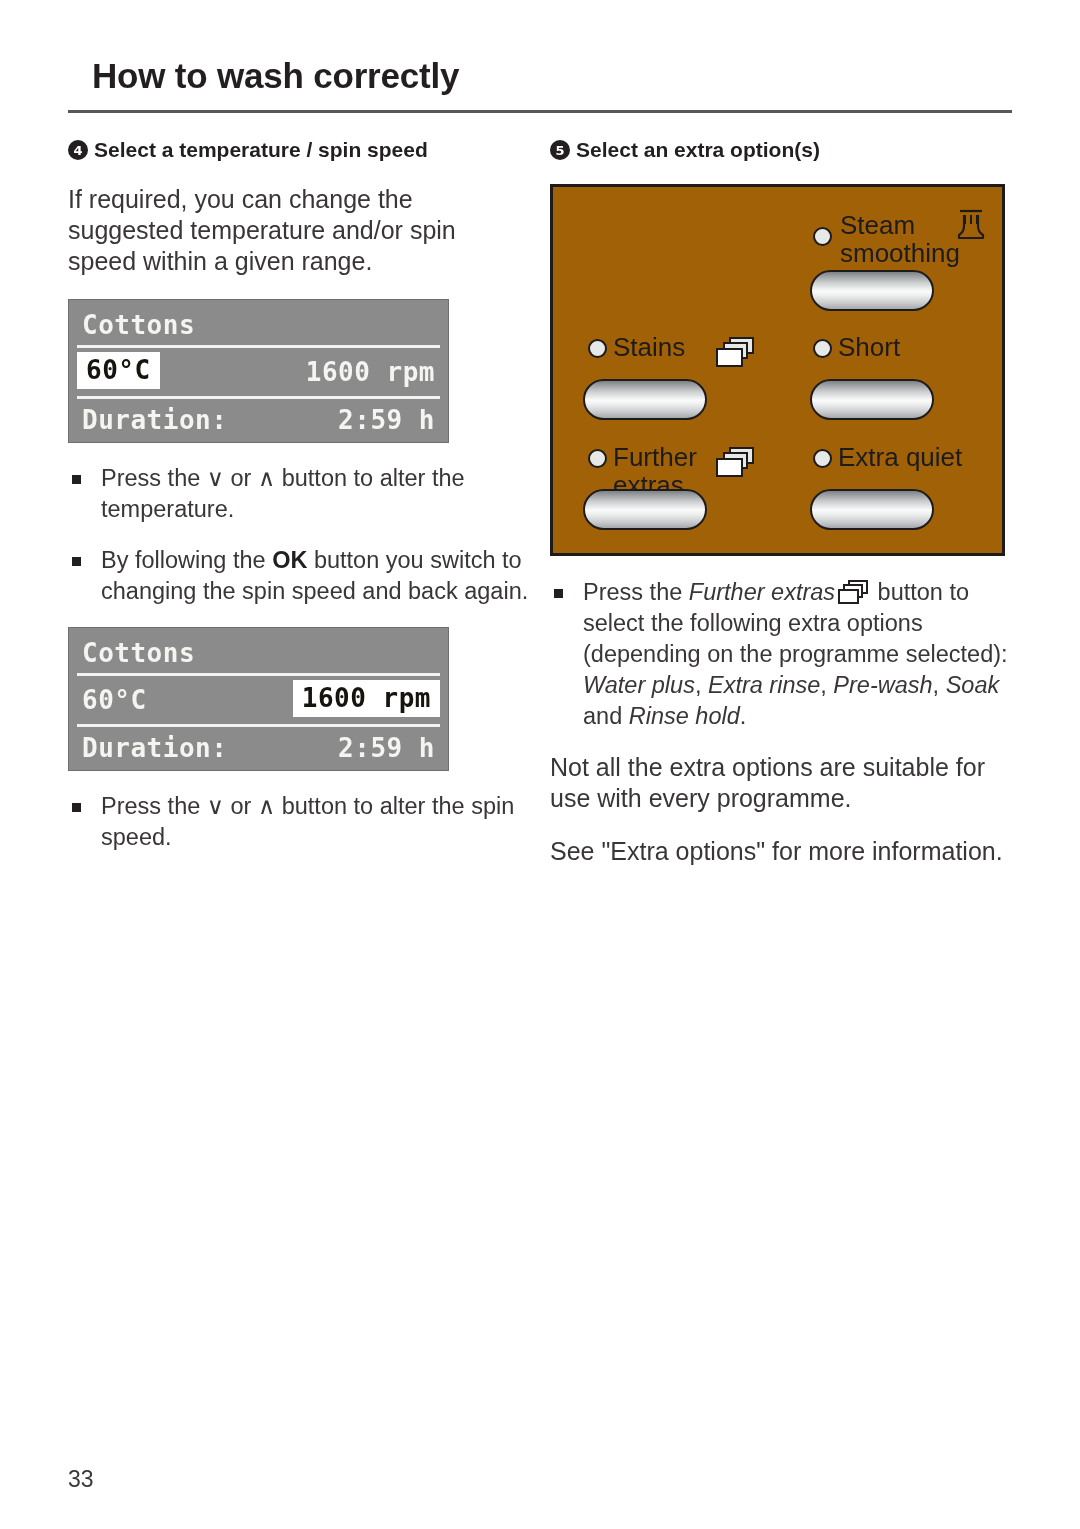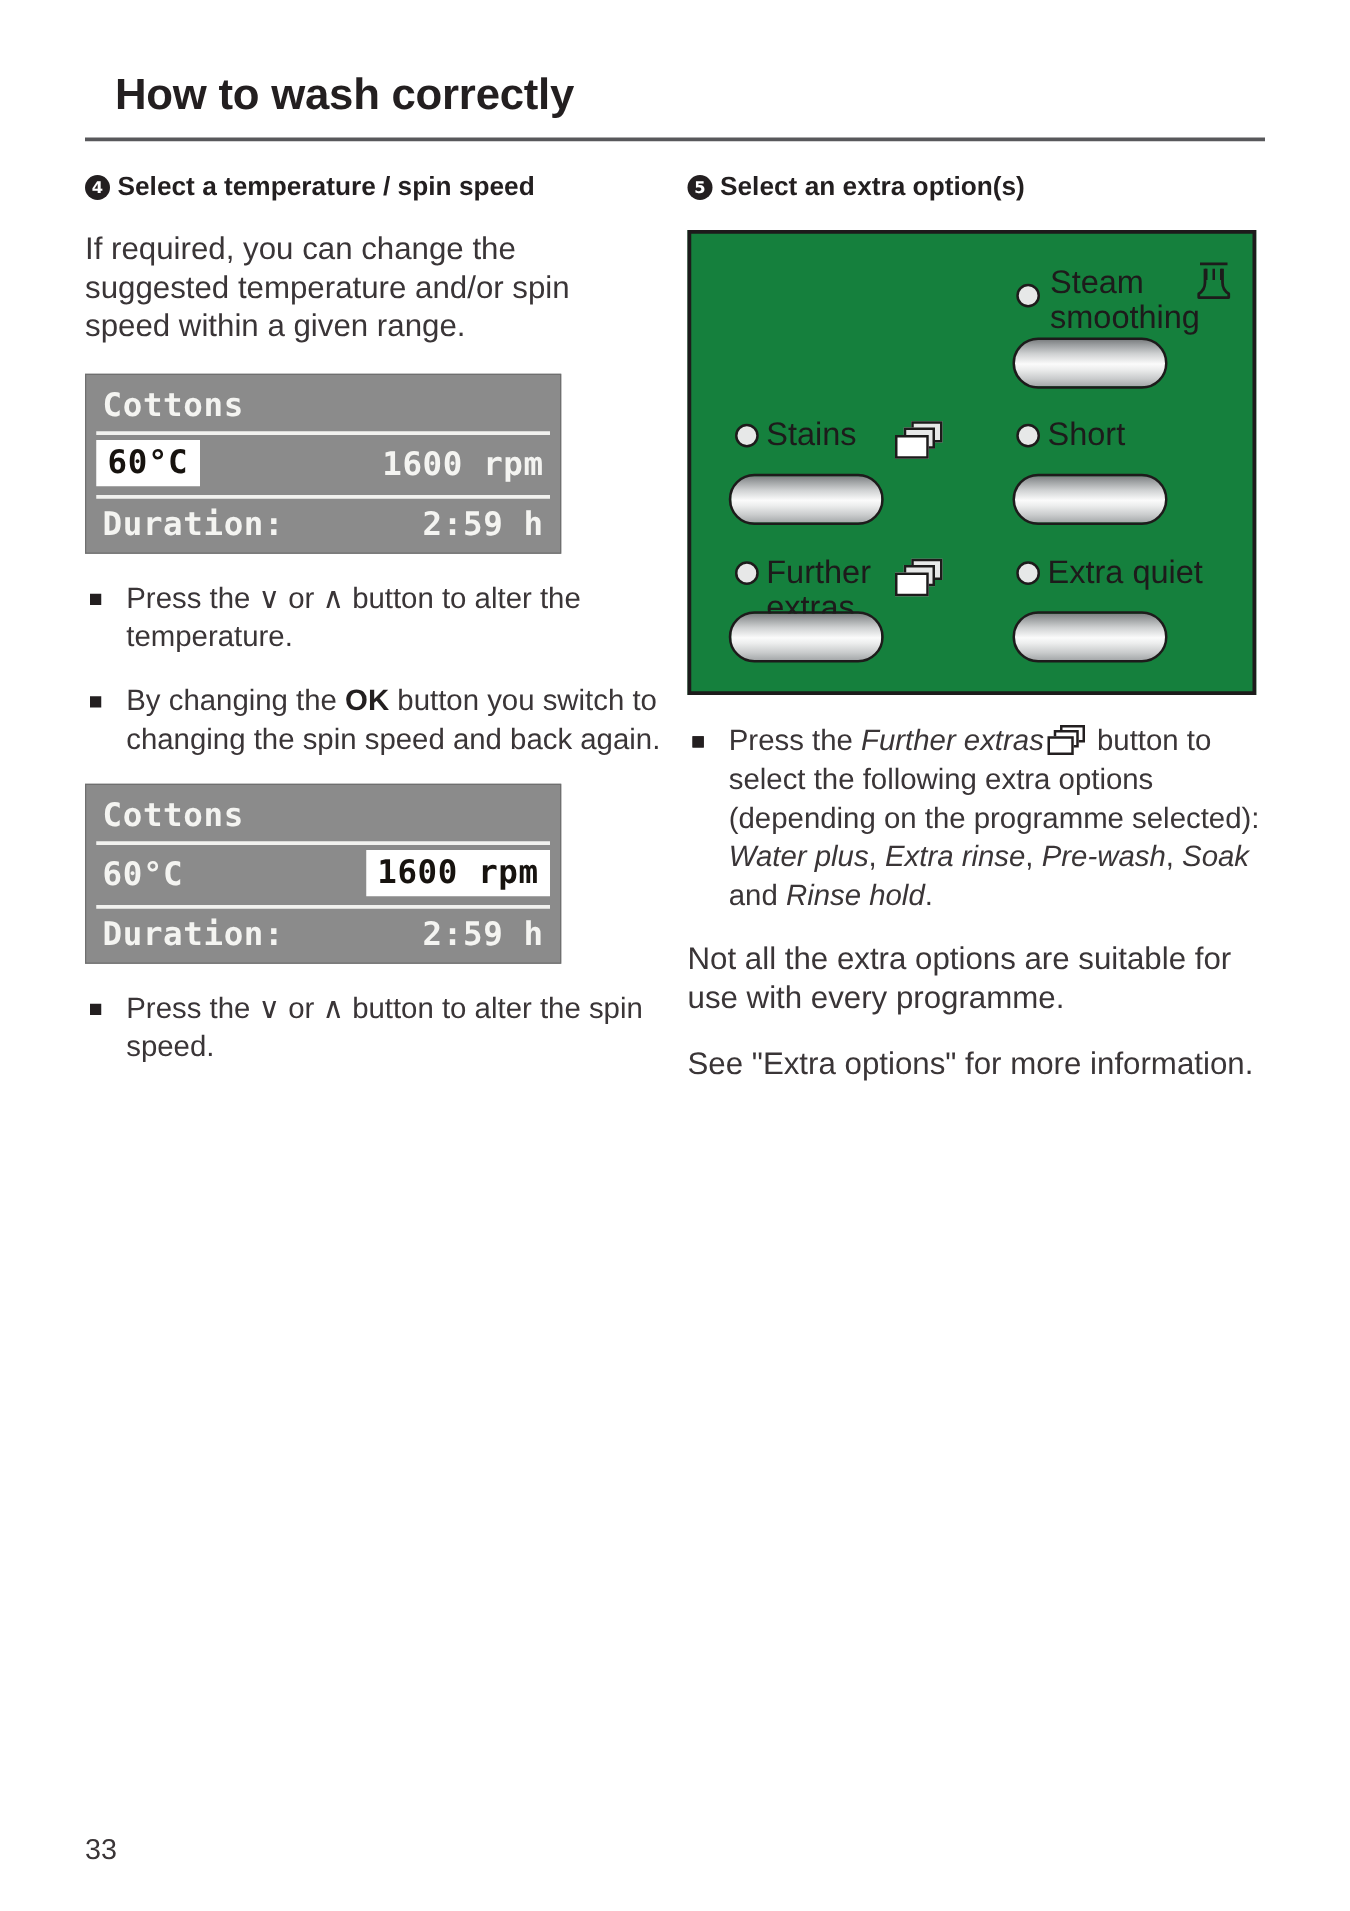--- a/index.html
+++ b/index.html
@@ -160,21 +160,21 @@
     padding: 5px 9px 6px 9px;
     line-height: 1;
     display: inline-block;
   }
 
   
   .panel {
     position: relative;
     width: 455px;
     height: 372px;
-    background: #15803d;
+    background: #a16207;
     border: 3px solid #1d1b1b;
     box-sizing: border-box;
     margin-bottom: 21px;
   }
 
   .led {
     position: absolute;
     width: 19px;
     height: 19px;
     border: 2.5px solid #1d1b1b;
@@ -289,21 +289,21 @@
       </div>
     </div>
 
     <ul class="bullets">
       <li>
         <span class="sq"></span>
         <span>Press the </span><span>∨</span><span> or </span><span>∧</span><span> button to alter the temperature.</span>
       </li>
       <li>
         <span class="sq"></span>
-        <span>By changing the </span><b class="strong">OK</b><span> button you switch to changing the spin speed and back again.</span>
+        <span>By following the </span><b class="strong">OK</b><span> button you switch to changing the spin speed and back again.</span>
       </li>
     </ul>
 
     <div class="lcd">
       <div class="lcd-sep s1"></div>
       <div class="lcd-sep s2"></div>
 
       <div class="lcd-row" style="height:46px;">
         <span class="lcd-txt lcd-left" style="top:12px;">Cottons</span>
       </div>

